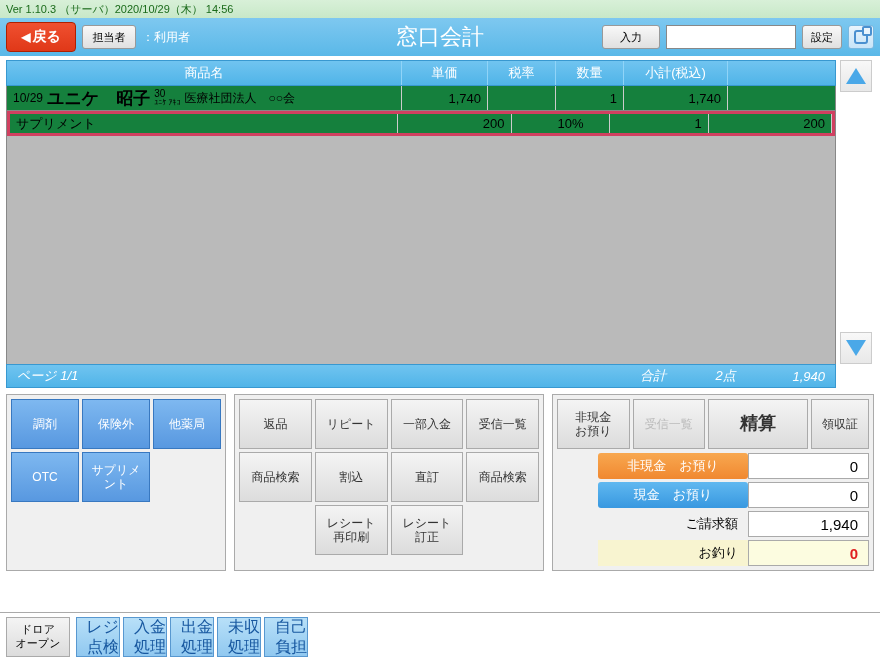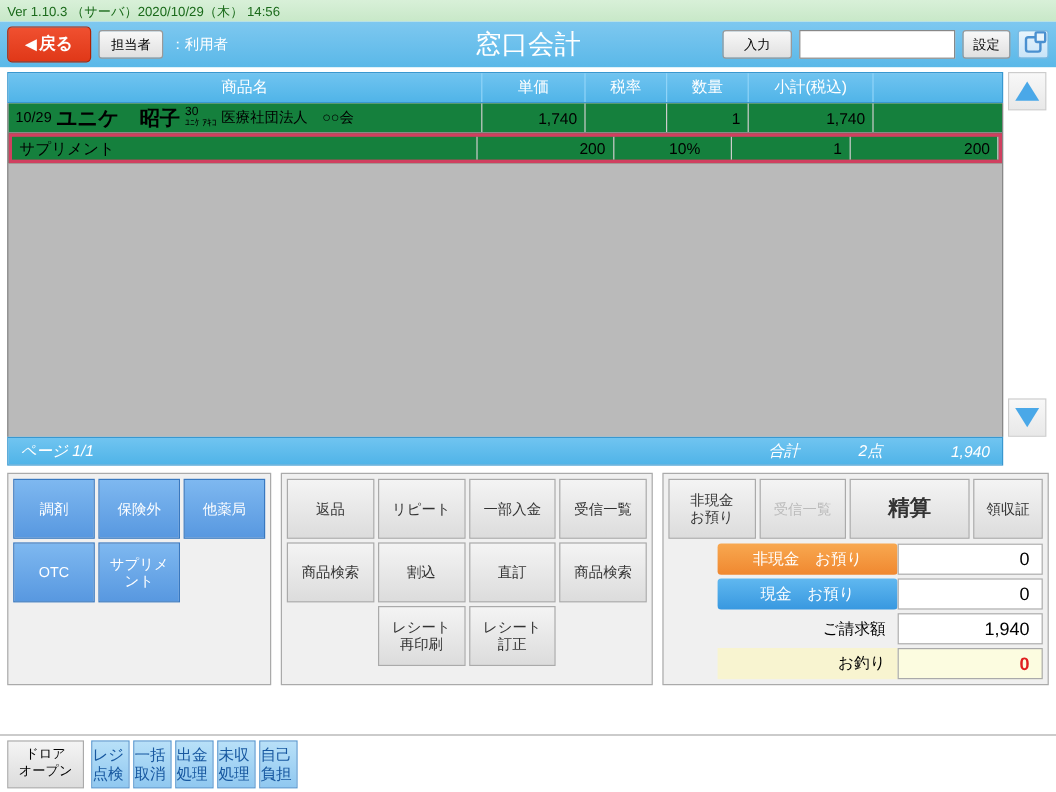--- a/index.html
+++ b/index.html
@@ -257,24 +257,24 @@
 }
 .hint-box {
   flex: 1; height: 40px;
   border: 1px solid #aaa;
   display: flex; align-items: center;
   padding: 0 14px; font-size: 16px;
   background: #fff;
 }
 .bottom-btns { display: flex; gap: 3px; }
 .bottom-btn {
-  width: 32px; height: 40px;
+  width: 44px; height: 40px;
   background: linear-gradient(#b8e0f8, #90c8f0);
   border: 1px solid #5898d0;
-  color: #1858a0; font-size: 13px; text-align: left; line-height: 1.2;
+  color: #1858a0; font-size: 16px; text-align: right; line-height: 1.2;
   display: flex; align-items: center; justify-content: center;
   cursor: pointer;
 }
 </style>
 </head>
 <body>
 
 <div class="version-bar">
   <span>Ver 1.10.3 （サーバ）</span>
   <span>2020/10/29（木） 14:56</span>
@@ -394,18 +394,18 @@
         <div class="amount-value">0</div>
       </div>
     </div>
   </div>
 </div>
 
 <div class="bottom-bar">
   <div class="drawer-btn">ドロア<br>オープン</div>
   <div class="bottom-btns">
     <div class="bottom-btn">レジ点検</div>
-    <div class="bottom-btn">一括取消</div>
+    <div class="bottom-btn">入金処理</div>
     <div class="bottom-btn">出金処理</div>
     <div class="bottom-btn">未収処理</div>
     <div class="bottom-btn">自己負担</div>
   </div>
 </div>
 
 </body></html>

